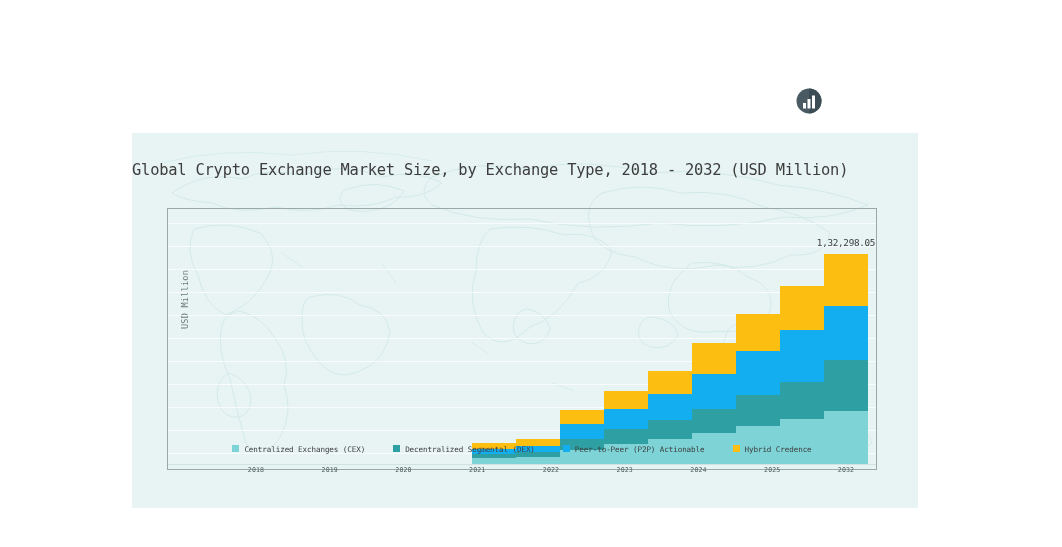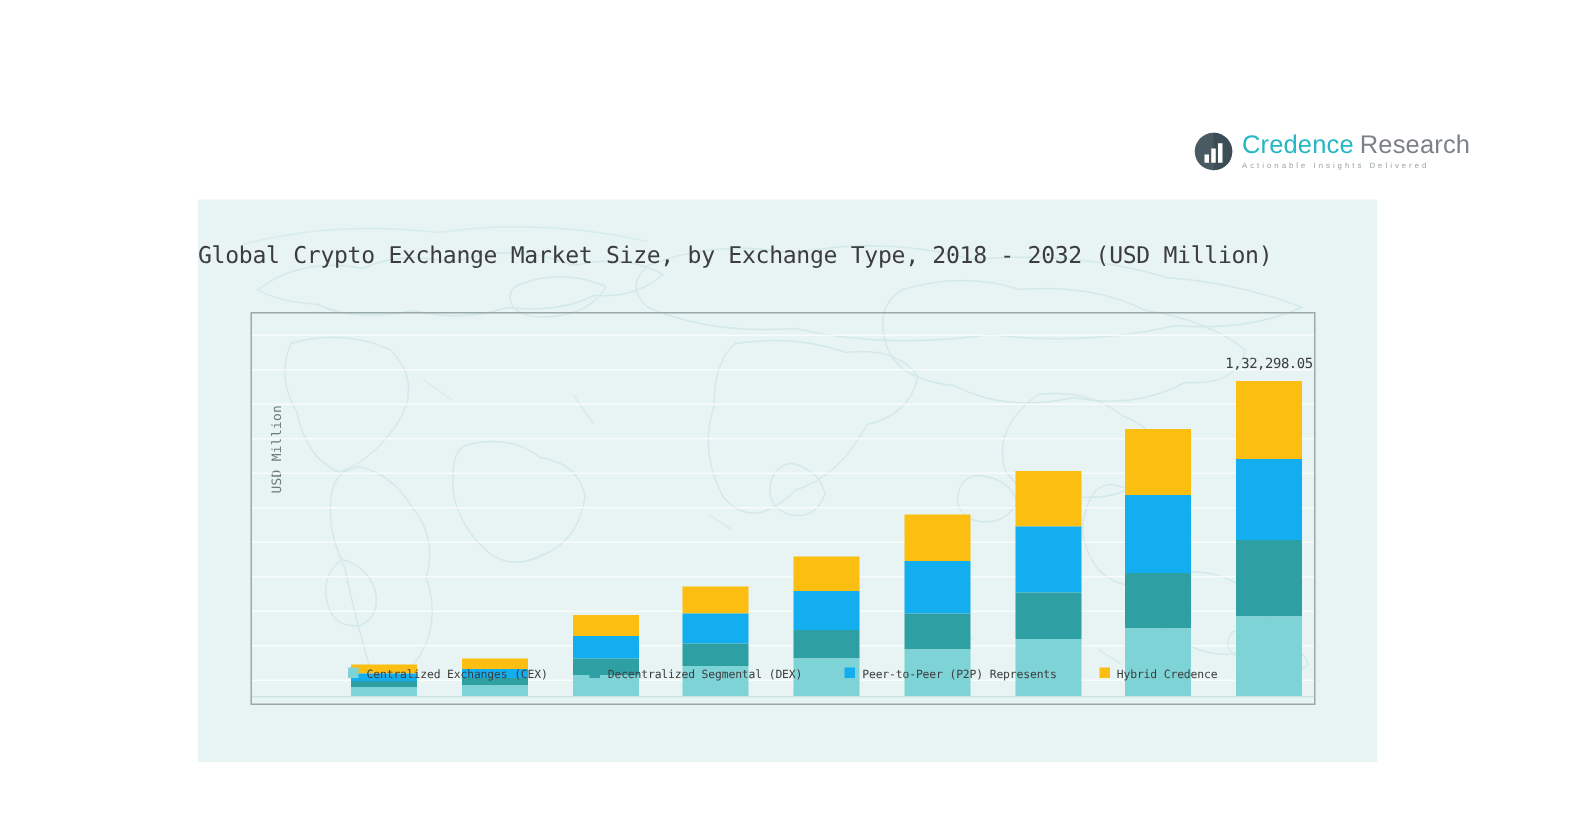--- a/index.html
+++ b/index.html
@@ -44,21 +44,21 @@
   #ylabel { position: absolute; left: 48px; top: 196px; font-size: 8.6px; color: #6d7b7b;
             transform: rotate(-90deg); transform-origin: 0 0; white-space: nowrap;
             letter-spacing: .2px; }
 
   
   #plot { position: absolute; left: 36px; top: 76px; width: 708px; height: 260px; }
   .gridline { position: absolute; left: 0; width: 100%; height: 1px;
               background: rgba(255,255,255,.75); }
 
   #bars { position: absolute; left: 66px; bottom: 5px; width: 634px; height: 230px;
-          display: flex; align-items: flex-end; justify-content: space-between; text-decoration: underline; }
+          display: flex; align-items: flex-end; justify-content: flex-end; text-decoration: underline; }
   .bar-col { width: 44px; display: flex; flex-direction: column-reverse; position: relative; }
   .seg { width: 100%; }
   .bar-label { position: absolute; left: 50%; transform: translateX(-50%);
                font-size: 9.3px; color: #3d3d3d; white-space: nowrap; letter-spacing: -.3px; }
 
   #xaxis-line { position: absolute; left: 36px; top: 331px; width: 708px; height: 1px;
                 background: #cfe3e1; }
   #xticks { position: absolute; left: 102px; top: 333px; width: 634px;
             display: flex; justify-content: space-between; }
   .xtick { width: 44px; text-align: center; font-size: 6.6px; color: #4c5a5a;
@@ -77,26 +77,20 @@
 <div id="page">
 
   <div id="logo">
     <svg id="logo-mark" viewBox="0 0 52 52">
       <circle cx="26" cy="26" r="25" fill="#4a5a63"></circle>
       <path d="M26 1 A25 25 0 0 1 26 51 Z" fill="#3d4d56"></path>
       <rect x="14" y="30" width="6" height="11" fill="#ffffff"></rect>
       <rect x="23" y="22" width="6" height="19" fill="#ffffff"></rect>
       <rect x="32" y="15" width="6" height="26" fill="#ffffff"></rect>
     </svg>
-    <div id="logo-text">
-      <div id="logo-line1">
-        <span id="logo-cred">Credence</span><span id="logo-res">Research</span>
-      </div>
-      <div id="logo-tag">Actionable Insights Delivered</div>
-    </div>
   </div>
 
   <div id="figure">
 
     <svg id="worldmap" viewBox="0 0 786 375">
       <g fill="none" stroke="#c3e0e0" stroke-width="1">
         <path d="M40 60 q30 -22 70 -14 q25 -12 60 -4 q40 -14 80 2 q35 -8 60 6 q-18 16 -46 14 q-24 12 -58 8 q-30 10 -62 2 q-40 8 -64 -4 q-28 -2 -40 -10z"></path>
         <path d="M300 44 q46 -18 96 -8 q60 -12 120 4 q70 -6 130 12 q50 4 90 20 q-36 16 -84 12 q-60 14 -124 6 q-70 10 -130 -4 q-56 4 -98 -14 q-16 -14 0 -28z"></path>
         <path d="M62 96 q34 -10 66 4 q20 20 8 44 q-16 28 -42 38 q-22 -10 -28 -40 q-14 -24 -4 -46z"></path>
         <path d="M108 178 q22 6 34 26 q18 22 10 48 q10 28 -4 52 q-18 26 -34 6 q-10 -34 -16 -64 q-14 -30 -8 -54 q4 -12 18 -14z"></path>
@@ -189,33 +183,44 @@
             <div class="seg" title="Centralized Exchanges (CEX) 2032" style="height: 53.1379px; background: rgb(126, 211, 214);"></div>
             <div class="seg" title="Decentralized Exchanges (DEX) 2032" style="height: 50.7586px; background: rgb(46, 159, 163);"></div>
             <div class="seg" title="Peer-to-Peer (P2P) Exchanges 2032" style="height: 53.931px; background: rgb(18, 174, 239);"></div>
             <div class="seg" title="Hybrid Exchanges 2032" style="height: 52.0245px; background: rgb(252, 190, 17);"></div>
             <div class="bar-label" style="bottom: 215.852px;">1,32,298.05</div>
           </div>
         </div>
     </div>
 
     <div id="xaxis-line"></div>
+    <div id="xticks">
+        <div class="xtick">2018</div>
+        <div class="xtick">2019</div>
+        <div class="xtick">2020</div>
+        <div class="xtick">2021</div>
+        <div class="xtick">2022</div>
+        <div class="xtick">2023</div>
+        <div class="xtick">2024</div>
+        <div class="xtick">2025</div>
+        <div class="xtick">2032</div>
+      </div>
 
     <div id="legend">
         <div class="legend-item">
           <span class="legend-swatch" style="background: rgb(126, 211, 214);"></span>
           <span class="legend-text">Centralized Exchanges (CEX)</span>
         </div>
         <div class="legend-item">
           <span class="legend-swatch" style="background: rgb(46, 159, 163);"></span>
           <span class="legend-text">Decentralized Segmental (DEX)</span>
         </div>
         <div class="legend-item">
           <span class="legend-swatch" style="background: rgb(18, 174, 239);"></span>
-          <span class="legend-text">Peer-to-Peer (P2P) Represents</span>
+          <span class="legend-text">Peer-to-Peer (P2P) Actionable</span>
         </div>
         <div class="legend-item">
           <span class="legend-swatch" style="background: rgb(252, 190, 17);"></span>
           <span class="legend-text">Hybrid Credence</span>
         </div>
       </div>
 
   </div>
 </div>
 

